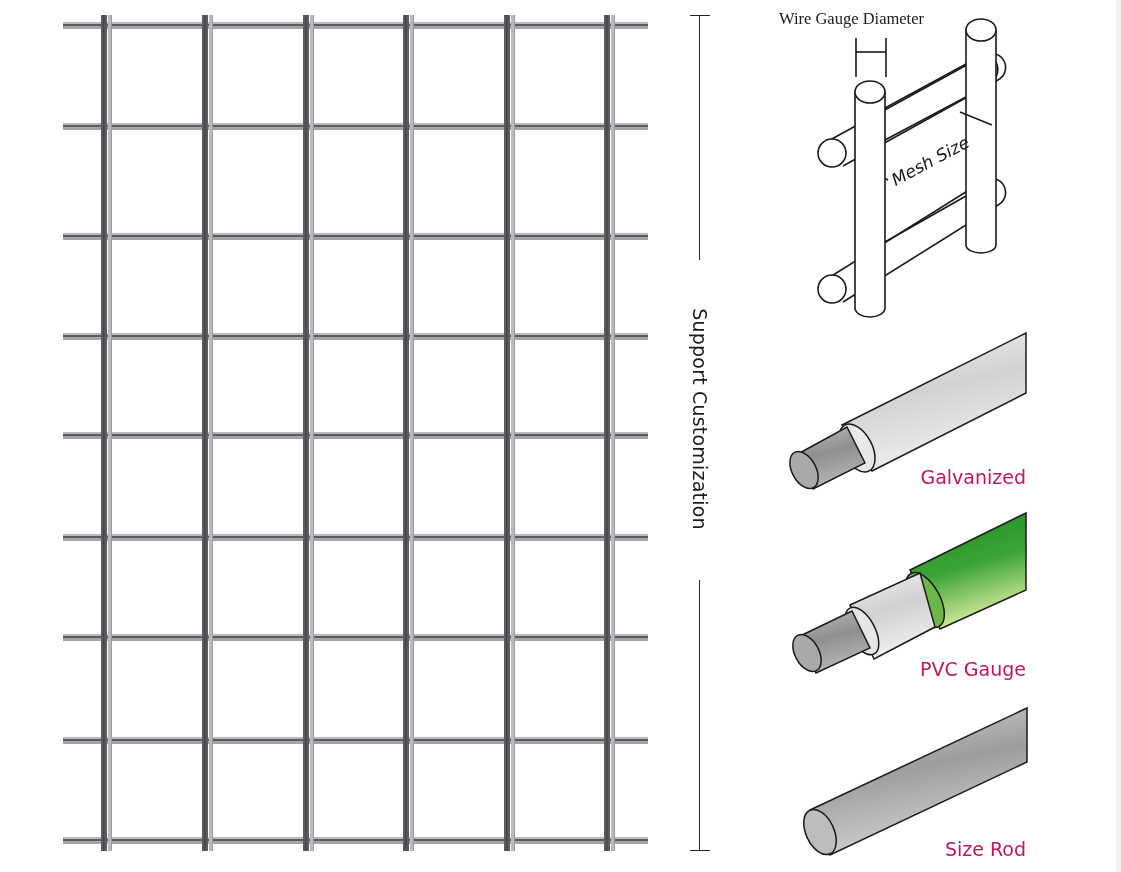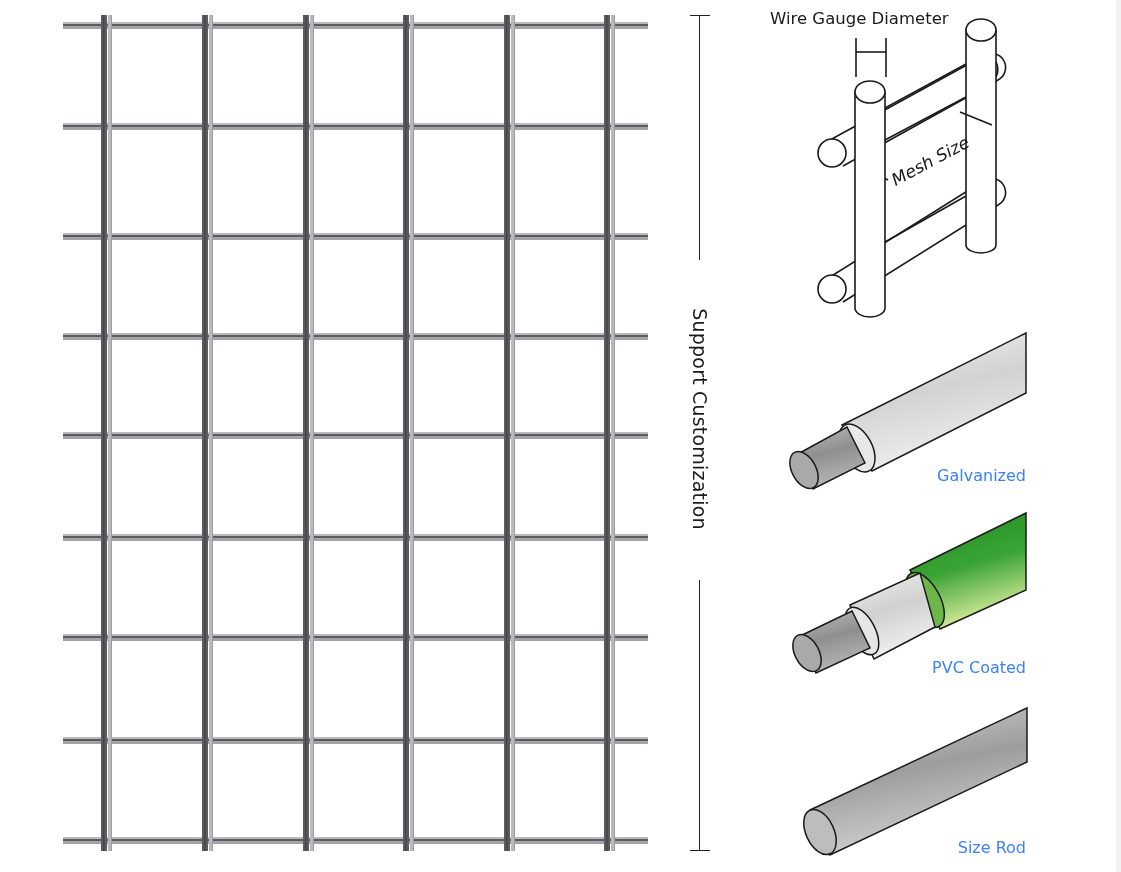--- a/index.html
+++ b/index.html
@@ -4,21 +4,21 @@
 <style>
   html, body { margin:0; padding:0; }
   body { width:1121px; height:872px; background:#ffffff; position:relative; overflow:hidden; font-family:"Liberation Sans", sans-serif; }
   .scrollbar { position:absolute; left:1116px; top:0; width:5px; height:872px; background:#f1f2f4; }
   #mesh { position:absolute; left:0; top:0; }
   .vlabel-wrap { position:absolute; left:690px; top:0; width:20px; height:872px; }
   .vline { position:absolute; left:9px; width:1px; background:#222; }
   .vcap { position:absolute; left:0; width:20px; height:1px; background:#222; }
   .vtext { position:absolute; left:-130px; top:407px; width:280px; height:24px; transform:rotate(90deg); transform-origin:center; text-align:center; font-family:"DejaVu Sans", sans-serif; font-size:19px; color:#1c1c1c; letter-spacing:0.2px; line-height:24px; white-space:nowrap; }
   .diagram-label { position:absolute; font-family:"DejaVu Sans", sans-serif; color:#1a1a1a; white-space:nowrap; }
-  .wire-label { position:absolute; font-family:"DejaVu Sans", sans-serif; font-size:16px; color:#3b82f6; text-align:right; white-space:nowrap; }
+  .wire-label { position:absolute; font-family:"DejaVu Sans", sans-serif; font-size:19px; color:#be185d; text-align:right; white-space:nowrap; }
   svg { display:block; }
 </style>
 </head>
 <body>
 
 <svg id="mesh" width="660" height="872" viewBox="0 0 660 872">
     <rect x="63" y="22" width="585" height="7" fill="#b8babd"></rect>
     <rect x="63" y="24" width="585" height="2.2" fill="#5a5c60"></rect>
     <rect x="63" y="27.5" width="585" height="1" fill="#8a8c90"></rect>
     <rect x="63" y="123" width="585" height="7" fill="#b8babd"></rect>
@@ -103,21 +103,21 @@
       <path d="M85,92 L85,308 A15,9 0 0 0 115,308 L115,92"></path>
       <ellipse cx="100" cy="92" rx="15" ry="11"></ellipse>
     </g>
 
     <g stroke="#1a1a1a" stroke-width="1.6" fill="none">
       <line x1="86" y1="38" x2="86" y2="77"></line>
       <line x1="116" y1="38" x2="116" y2="77"></line>
       <line x1="86" y1="52" x2="116" y2="52"></line>
     </g>
   </svg>
-  <div class="diagram-label" style="left:0; top:9px; font-size:16.5px;">Wire Gauge Diameter</div>
+  <div class="diagram-label" style="left:9px; top:9px; font-size:16.5px;font-family:Liberation Serif, serif;">Wire Gauge Diameter</div>
   <div class="diagram-label" style="left:118px; top:172px; font-size:17px; font-style:italic; transform:rotate(-28deg); transform-origin:left top;">Mesh Size</div>
 </div>
 
 <div style="position:absolute; left:780px; top:325px; width:260px; height:170px;">
   <svg width="260" height="170" viewBox="0 0 260 170">
     <defs>
       <linearGradient id="gSilver" x1="0" y1="0" x2="0.3" y2="1">
         <stop offset="0" stop-color="#f4f4f4"></stop>
           <stop offset="0.5" stop-color="#d2d2d2"></stop>
           <stop offset="1" stop-color="#eeeeee"></stop>
@@ -155,21 +155,21 @@
           <stop offset="1" stop-color="#b5b5b5"></stop>
       </linearGradient>
     </defs>
     <path d="M130,65 L246,8 L246,85 L160,124 Z" fill="url(#gGreen)" stroke="#1a1a1a" stroke-width="1.5"></path>
     <ellipse cx="145" cy="95" rx="15" ry="30" transform="rotate(-28 145 95)" fill="#6cb64a" stroke="#1a1a1a" stroke-width="1.5"></ellipse>
     <path d="M70,100 L140,68 L155,122 L94,154 Z" fill="url(#gSilver2)" stroke="#1a1a1a" stroke-width="1.5"></path>
     <ellipse cx="82" cy="126" rx="13" ry="26" transform="rotate(-28 82 126)" fill="#e6e6e6" stroke="#1a1a1a" stroke-width="1.5"></ellipse>
     <path d="M18,132 L72,106 L90,143 L36,168 Z" fill="url(#gCore2)" stroke="#1a1a1a" stroke-width="1.5"></path>
     <ellipse cx="27" cy="148" rx="12" ry="20" transform="rotate(-28 27 148)" fill="#a9a9a9" stroke="#1a1a1a" stroke-width="1.5"></ellipse>
   </svg>
-  <div class="wire-label" style="right:14px; top:153px;">PVC Coated</div>
+  <div class="wire-label" style="right:14px; top:153px;">PVC Gauge</div>
 </div>
 
 <div style="position:absolute; left:780px; top:700px; width:260px; height:170px;">
   <svg width="260" height="170" viewBox="0 0 260 170">
     <defs>
       <linearGradient id="gRod" x1="0" y1="0" x2="0.3" y2="1">
         <stop offset="0" stop-color="#d4d4d4"></stop>
           <stop offset="0.5" stop-color="#9d9d9d"></stop>
           <stop offset="1" stop-color="#d0d0d0"></stop>
       </linearGradient>

